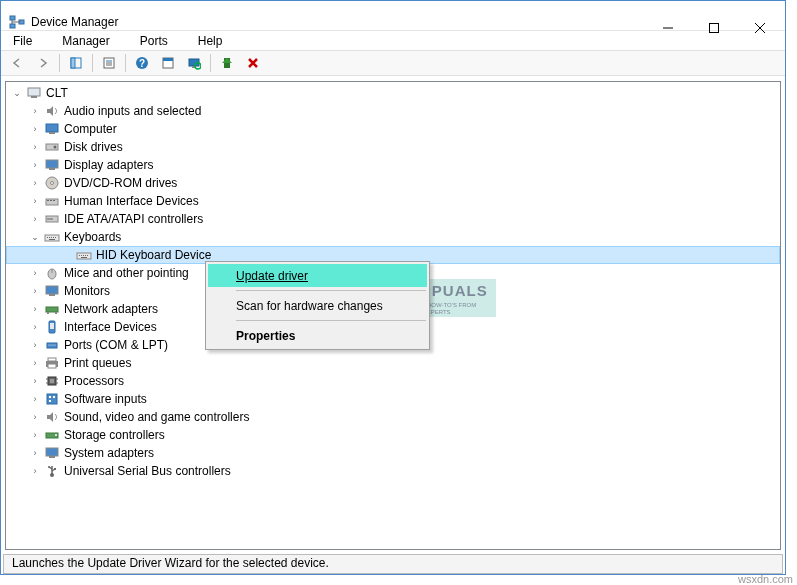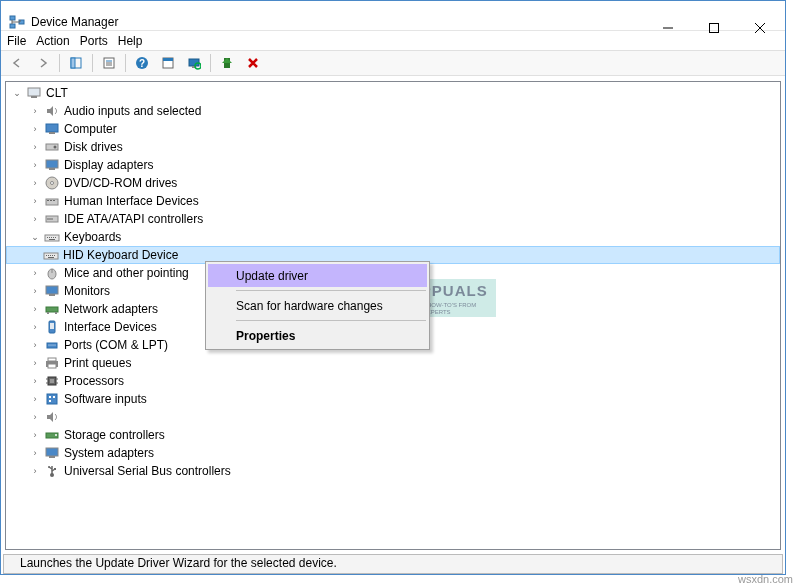--- a/index.html
+++ b/index.html
@@ -3,34 +3,34 @@
 <meta charset="utf-8">
 <style>
 * { box-sizing: border-box; margin: 0; padding: 0; font-family: "Segoe UI", Tahoma, sans-serif; }
 body { background: #fff; width: 797px; height: 585px; overflow: hidden; position: relative; }
 .window { width: 786px; height: 575px; border: 1px solid #4a88c7; background: #fff; position: relative; }
 .titlebar { height: 30px; background: #fff; display: flex; align-items: center; padding: 12px 2px 0 8px; border-bottom: 1px solid #e5e5e5; }
 .titlebar-icon { width: 16px; height: 16px; margin-right: 6px; }
 .titlebar-text { font-size: 12px; flex: 1; color: #000; }
 .win-controls { display: flex; height: 100%; }
 .win-btn { width: 46px; height: 30px; display: flex; align-items: center; justify-content: center; font-size: 11px; color: #000; }
-.menubar { height: 19px; display: flex; align-items: center; padding: 0 6px; font-size: 12px; gap: 10px; color: #000;}
+.menubar { height: 19px; display: flex; align-items: center; padding: 0 6px; font-size: 12px; gap: 30px; color: #000; margin-left: 6px;}
 .menubar span { cursor: default; }
 .toolbar { height: 26px; border-top: 1px solid #e0e0e0; border-bottom: 1px solid #e0e0e0; background: #f8f8f8; display: flex; align-items: center; padding: 0 4px; gap: 2px; }
 .tb-btn { width: 24px; height: 22px; display: flex; align-items: center; justify-content: center; border: 1px solid transparent; }
 .tb-sep { width: 1px; height: 18px; background: #ccc; margin: 0 2px; }
 .tree-area { position: absolute; top: 80px; left: 4px; right: 4px; bottom: 24px; border: 1px solid #828790; background: #fff; overflow: hidden; padding: 2px 0; }
 .tree-row { display: flex; align-items: center; height: 18px; font-size: 12px; color: #000; white-space: nowrap; cursor: default; }
 .tree-row.selected { background: #cce8ff; border: 1px solid #99d1ff; height: 18px; box-sizing: border-box; }
 .expander { width: 14px; height: 14px; display: inline-flex; align-items: center; justify-content: center; margin-right: 2px; color: #666; font-size: 9px;}
 .dev-icon { width: 16px; height: 16px; margin-right: 4px; display: inline-flex; align-items: center; justify-content: center; }
-.statusbar { position: absolute; bottom: 0; left: 2px; right: 2px; height: 20px; border: 1px solid #bbb; background: #f4f4f4; font-size: 12px; padding: 1px 16px; color: #000;}
+.statusbar { position: absolute; bottom: 0; left: 2px; right: 2px; height: 20px; border: 1px solid #bbb; background: #f4f4f4; font-size: 12px; padding: 1px 8px; color: #000;}
 .context-menu { position: absolute; top: 260px; left: 204px; width: 225px; background: #f0f0f0; border: 1px solid #a0a0a0; box-shadow: 3px 3px 3px rgba(0,0,0,0.2); padding: 2px; z-index: 100; }
 .ctx-item { height: 23px; display: flex; align-items: center; padding: 0 20px 0 28px; font-size: 12px; color: #000; }
-.ctx-item.highlight { background: #c4b5fd; }
+.ctx-item.highlight { background: #5eead4; text-decoration: underline; }
 .ctx-item.bold { font-weight: 600; }
 .ctx-sep { height: 1px; background: #c0c0c0; margin: 3px 1px 3px 28px; }
 .watermark { position: absolute; top: 260px; left: 300px; opacity: 0.6; pointer-events: none; z-index: 50; }
 .attrib { position: absolute; bottom: 0; right: 4px; font-size: 11px; color: #999; z-index: 200;}
 </style>
 </head>
 <body>
 
 <div class="window">
 
@@ -59,21 +59,21 @@
           <svg width="10" height="10">
             <line x1="0" y1="0" x2="10" y2="10" stroke="#000"></line>
             <line x1="10" y1="0" x2="0" y2="10" stroke="#000"></line>
           </svg>
         </div>
     </div>
   </div>
 
   <div class="menubar">
     <span>File</span>
-    <span>Action</span>
+    <span>Manager</span>
     <span>Ports</span>
     <span>Help</span>
   </div>
 
   <div class="toolbar">
     <div class="tb-btn">
         <svg width="14" height="14">
           <path d="M9 3L4 7l5 4" fill="none" stroke="#888" stroke-width="1.5"></path>
         </svg>
       </div>
@@ -225,21 +225,21 @@
             <rect x="3" y="8" width="1" height="1" fill="#666"></rect>
             <rect x="5" y="8" width="1" height="1" fill="#666"></rect>
             <rect x="7" y="8" width="1" height="1" fill="#666"></rect>
             <rect x="9" y="8" width="1" height="1" fill="#666"></rect>
             <rect x="11" y="8" width="1" height="1" fill="#666"></rect>
             <rect x="5" y="10" width="6" height="1" fill="#666"></rect>
           </svg>
         </span>
         <span>Keyboards</span>
       </div>
-    <div class="tree-row selected" style="padding-left:20px">
+    <div class="tree-row selected" style="padding-left:53px">
         <span class="expander" style="visibility:hidden">›</span>
         <span class="dev-icon">
           <svg width="16" height="16">
             <rect x="1" y="6" width="14" height="6" fill="#e8e8e8" stroke="#888"></rect>
             <rect x="3" y="8" width="1" height="1" fill="#666"></rect>
             <rect x="5" y="8" width="1" height="1" fill="#666"></rect>
             <rect x="7" y="8" width="1" height="1" fill="#666"></rect>
             <rect x="9" y="8" width="1" height="1" fill="#666"></rect>
             <rect x="11" y="8" width="1" height="1" fill="#666"></rect>
             <rect x="5" y="10" width="6" height="1" fill="#666"></rect>
@@ -339,20 +339,21 @@
         <span>Software inputs</span>
       </div>
     <div class="tree-row" style="padding-left:22px">
         <span class="expander">›</span>
         <span class="dev-icon">
           <svg width="16" height="16">
             <path d="M3 6h3l3-3v10l-3-3H3z" fill="#888"></path>
             <path d="M11 5c2 2 2 4 0 6" fill="none" stroke="#888"></path>
           </svg>
         </span>
+        <span>Sound, video and game controllers</span>
       </div>
     <div class="tree-row" style="padding-left:22px">
         <span class="expander">›</span>
         <span class="dev-icon">
           <svg width="16" height="16">
             <rect x="2" y="6" width="12" height="5" fill="#5a9a5a" stroke="#3a7a3a"></rect>
             <circle cx="12" cy="8" r="1" fill="#fff"></circle>
           </svg>
         </span>
         <span>Storage controllers</span>

